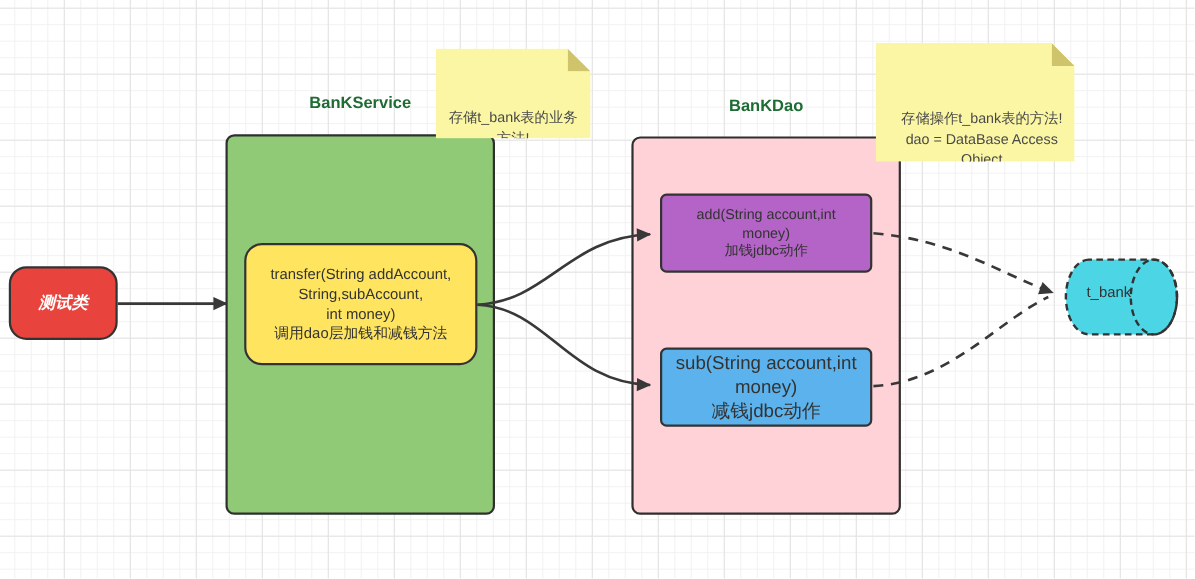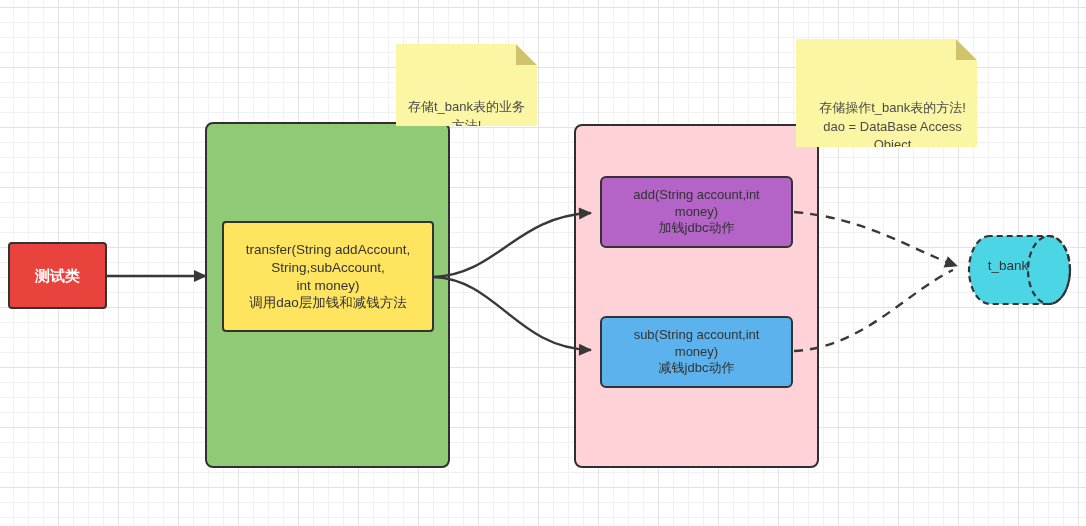--- a/index.html
+++ b/index.html
@@ -11,33 +11,33 @@
       linear-gradient(#e3e3e3 1px, transparent 1px),
       linear-gradient(90deg,#e3e3e3 1px, transparent 1px),
       linear-gradient(#f1f1f1 1px, transparent 1px),
       linear-gradient(90deg,#f1f1f1 1px, transparent 1px);
     background-size:60px 60px,60px 60px,15px 15px,15px 15px;
     background-position:0 7px,-2px 0,0 7px,-2px 0;
   }
   .node{
     position:absolute;display:flex;align-items:center;justify-content:center;
     text-align:center;color:#333;box-sizing:border-box;
-    border:2px solid #333;border-radius:4px;
+    border:2px solid #333;border-radius:16px;
     white-space:pre-line;line-height:1.3;
   }
   .test-class{left:8px;top:242px;width:99px;height:67px;background:#e8433c;
-    color:#fff;font-weight:bold;font-size:15px;}
+    color:#fff;font-weight:bold;font-size:15px;font-style:italic;}
   .container{
     position:absolute;box-sizing:border-box;border:2.5px solid #2f2f2f;border-radius:8px;
   }
   .service-container{left:205px;top:122px;width:245px;height:346px;background:#90ca77;}
   .dao-container{left:574px;top:124px;width:245px;height:344px;background:#ffd2d8;}
   .transfer{left:222px;top:221px;width:212px;height:111px;background:#ffe45f;font-size:13.5px;}
   .add-box{left:600px;top:176px;width:193px;height:72px;background:#b364c6;border-radius:6px;font-size:13px;}
-  .sub-box{left:600px;top:316px;width:193px;height:72px;background:#5bb2ec;border-radius:6px;font-size:13px;}
+  .sub-box{left:600px;top:316px;width:193px;height:72px;background:#5bb2ec;border-radius:6px;font-size:17px;}
   .shape-title{
     position:absolute;text-align:center;font-weight:bold;font-size:15px;color:#1e6b34;
   }
   .service-title{left:205px;top:85px;width:245px;}
   .dao-title{left:574px;top:88px;width:245px;}
   .note{
     position:absolute;background:#fbf6a4;color:#4a4a4a;font-size:13px;line-height:1.45;
     text-align:center;white-space:pre-line;box-sizing:border-box;padding:16px 8px 8px 8px;
     clip-path:polygon(0 0,calc(100% - 21px) 0,100% 21px,100% 100%,0 100%);
   }
@@ -57,20 +57,22 @@
   }
 </style>
 </head>
 <body>
 
 <div class="canvas">
 
   <div class="container service-container"></div>
   <div class="container dao-container"></div>
 
+  <div class="shape-title service-title">BanKService</div>
+  <div class="shape-title dao-title">BanKDao</div>
 
   <div class="node test-class">测试类</div>
   <div class="node transfer">transfer(String addAccount,
 String,subAccount,
 int money)
 调用dao层加钱和减钱方法</div>
   <div class="node add-box">add(String account,int
 money)
 加钱jdbc动作</div>
   <div class="node sub-box">sub(String account,int

